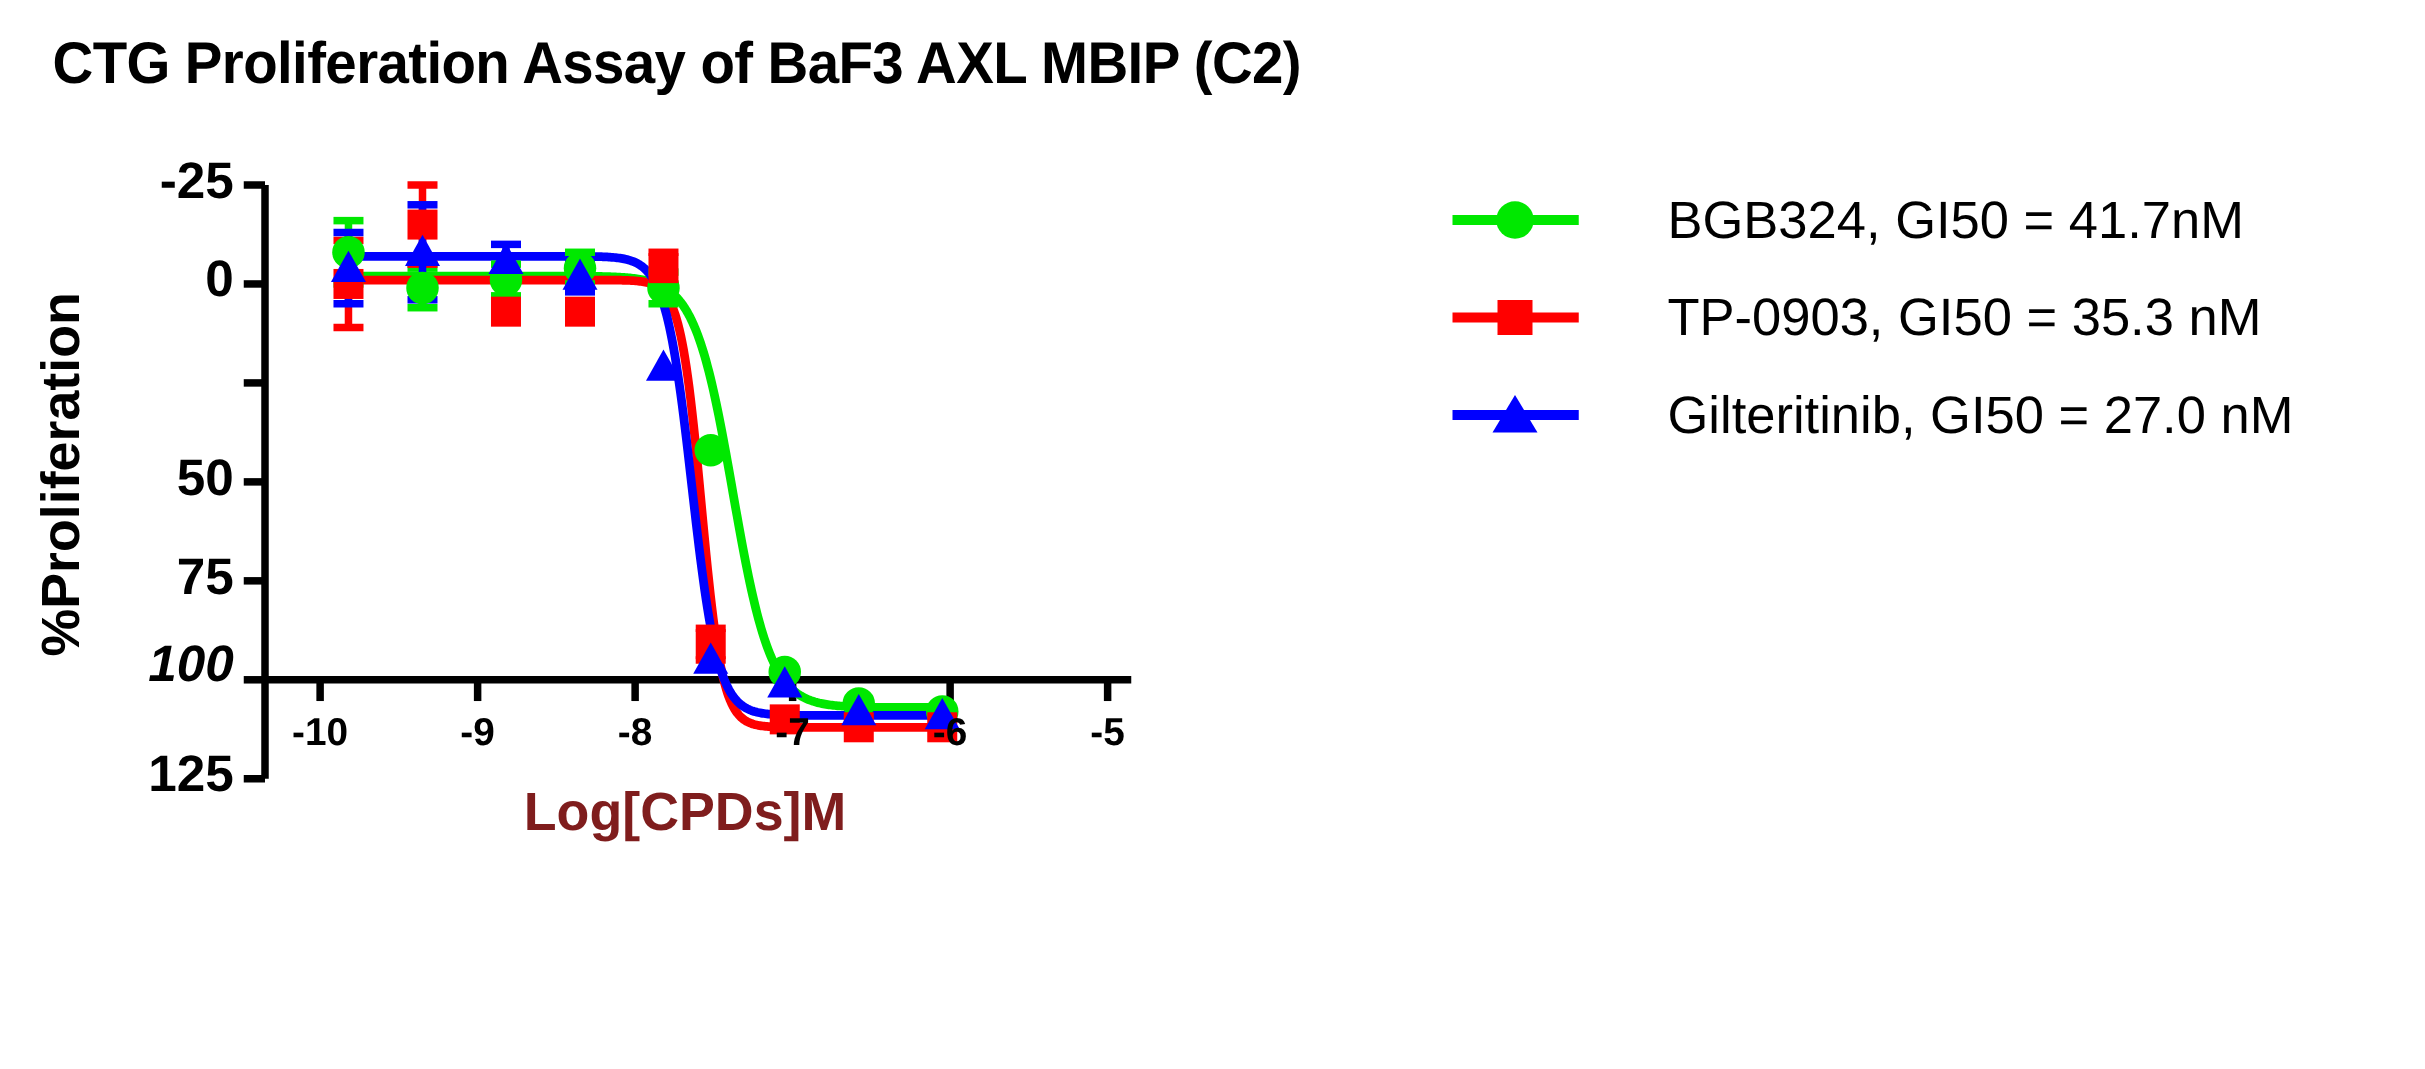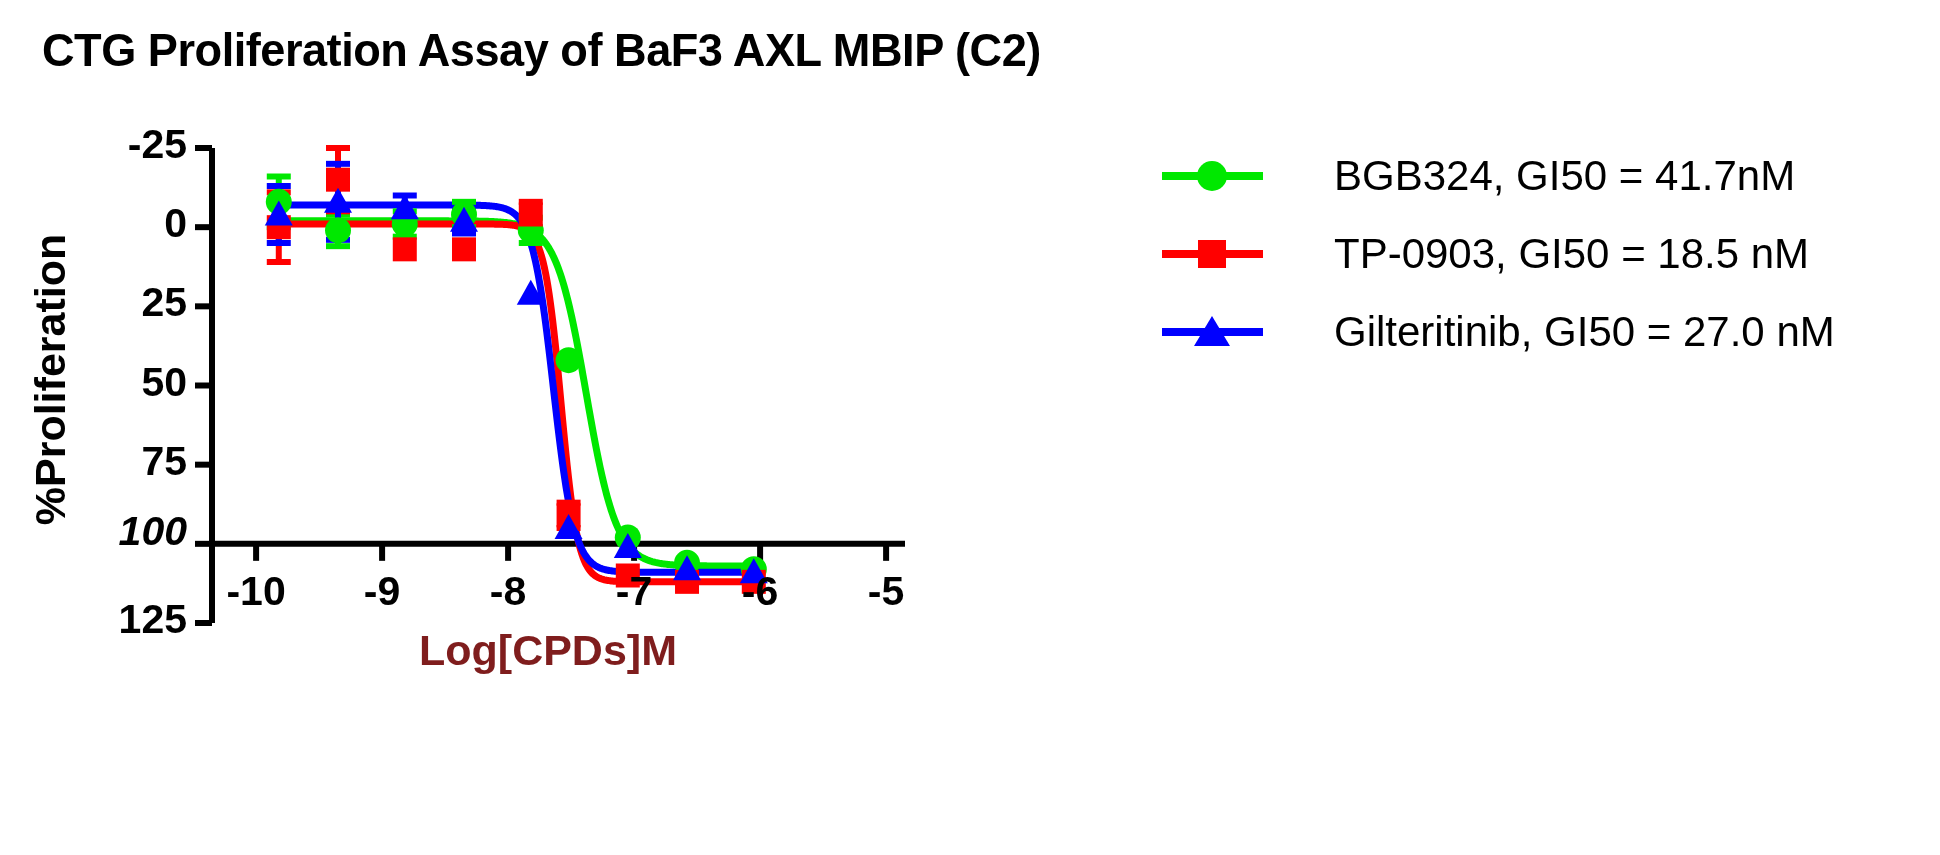--- a/index.html
+++ b/index.html
@@ -27,21 +27,21 @@
     white-space:nowrap;
     transform-origin:50% 50%;
   }
   .ytick{
     position:absolute;
     font-size:41px;font-weight:bold;color:#000;
     text-align:right;white-space:nowrap;
   }
   .xtick{
     position:absolute;
-    font-size:41px;font-weight:bold;color:#000;
+    font-size:31px;font-weight:bold;color:#000;
     text-align:center;white-space:nowrap;
   }
   .xlabel{
     position:absolute;
     font-size:43px;font-weight:bold;color:#7f1d1d;
     white-space:nowrap;
   }
 
   
   #legend{position:absolute;left:1160px;top:148px;}
@@ -145,21 +145,20 @@
         <polygon points="530.78,279.66666666666663 544.78,304.66666666666663 516.78,304.66666666666663" fill="#0000ff"></polygon>
         <polygon points="568.5799999999999,514 582.5799999999999,539 554.5799999999999,539" fill="#0000ff"></polygon>
         <polygon points="627.8,533 641.8,558 613.8,558" fill="#0000ff"></polygon>
         <polygon points="687.02,555.1666666666666 701.02,580.1666666666666 673.02,580.1666666666666" fill="#0000ff"></polygon>
         <polygon points="753.8,558.3333333333334 767.8,583.3333333333334 739.8,583.3333333333334" fill="#0000ff"></polygon>
       </svg>
   <div class="ytick" style="width: 150px; left: 37px; top: 596px;">125</div>
       <div class="ytick" style="width: 150px; left: 37px; top: 508px; font-style: italic;">100</div>
       <div class="ytick" style="width: 150px; left: 37px; top: 437.667px;">75</div>
       <div class="ytick" style="width: 150px; left: 37px; top: 358.5px;">50</div>
-      <div class="ytick" style="width: 150px; left: 37px; top: 279.333px;">25</div>
       <div class="ytick" style="width: 150px; left: 37px; top: 200.167px;">0</div>
       <div class="ytick" style="width: 150px; left: 37px; top: 121px;">-25</div>
       <div class="xtick" style="width: 120px; left: 196.1px; top: 567.833px;">-10</div>
       <div class="xtick" style="width: 120px; left: 322.1px; top: 567.833px;">-9</div>
       <div class="xtick" style="width: 120px; left: 448.1px; top: 567.833px;">-8</div>
       <div class="xtick" style="width: 120px; left: 574.1px; top: 567.833px;">-7</div>
       <div class="xtick" style="width: 120px; left: 700.1px; top: 567.833px;">-6</div>
       <div class="xtick" style="width: 120px; left: 826.1px; top: 567.833px;">-5</div>
       <div class="xlabel" style="left: 548px; top: 625.833px; transform: translate(-50%, 0px);">Log[CPDs]M</div>
       <div class="ylabel" style="left: 0px; top: 0px; width: 420px; text-align: center; transform: translate(-160px, 355px) rotate(-90deg);">%Proliferation</div>
@@ -171,21 +170,21 @@
             <line x1="2" y1="28" x2="103" y2="28" stroke="#00e800" stroke-width="8"></line>
             <circle cx="52" cy="28" r="15" fill="#00e800"></circle>
           </svg></div>
         <div class="legtext">BGB324, GI50 = 41.7nM</div>
       </div>
       <div class="legrow">
         <div class="legkey"><svg width="105" height="56">
             <line x1="2" y1="28" x2="103" y2="28" stroke="#ff0000" stroke-width="8"></line>
             <rect x="38" y="14" width="28" height="28" fill="#ff0000"></rect>
           </svg></div>
-        <div class="legtext">TP-0903, GI50 = 18.5 nM</div>
+        <div class="legtext">TP-0903, GI50 = 35.3 nM</div>
       </div>
       <div class="legrow">
         <div class="legkey"><svg width="105" height="56">
             <line x1="2" y1="28" x2="103" y2="28" stroke="#0000ff" stroke-width="8"></line>
             <polygon points="52,12 70,42 34,42" fill="#0000ff"></polygon>
           </svg></div>
         <div class="legtext">Gilteritinib, GI50 = 27.0 nM</div>
       </div>
     </div>
 

